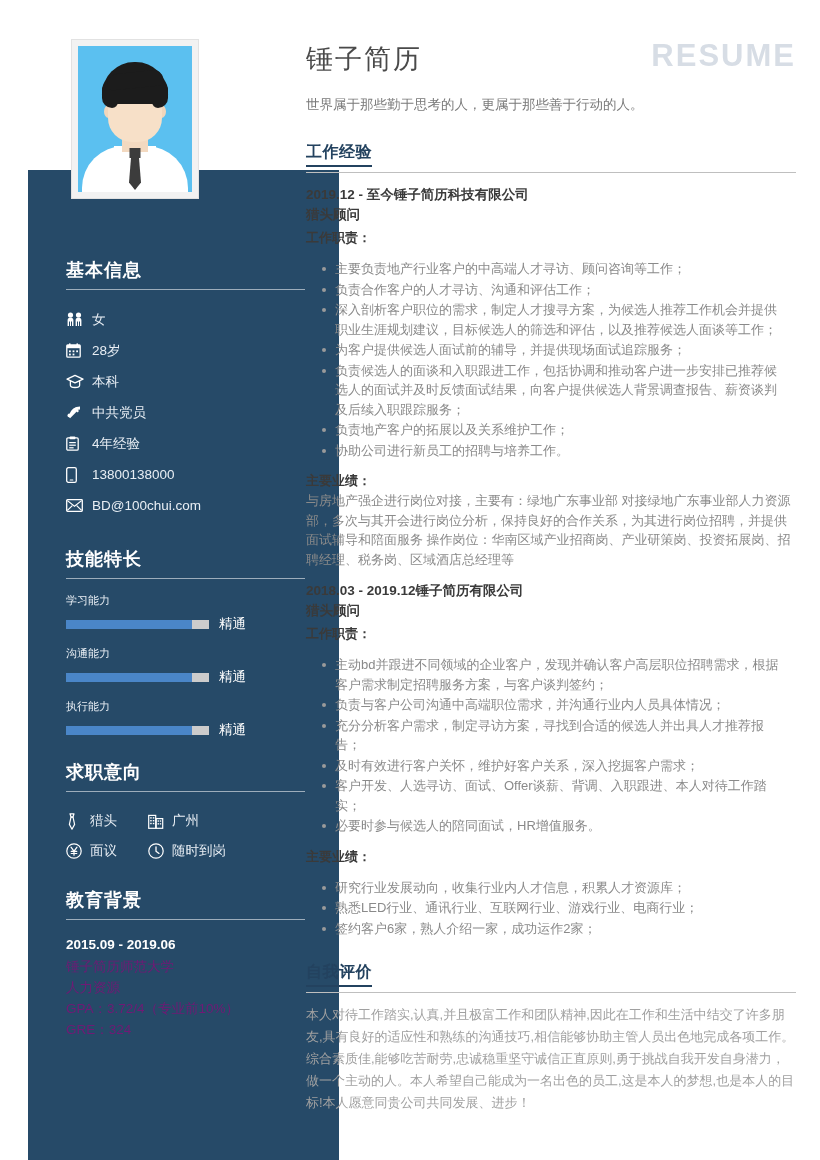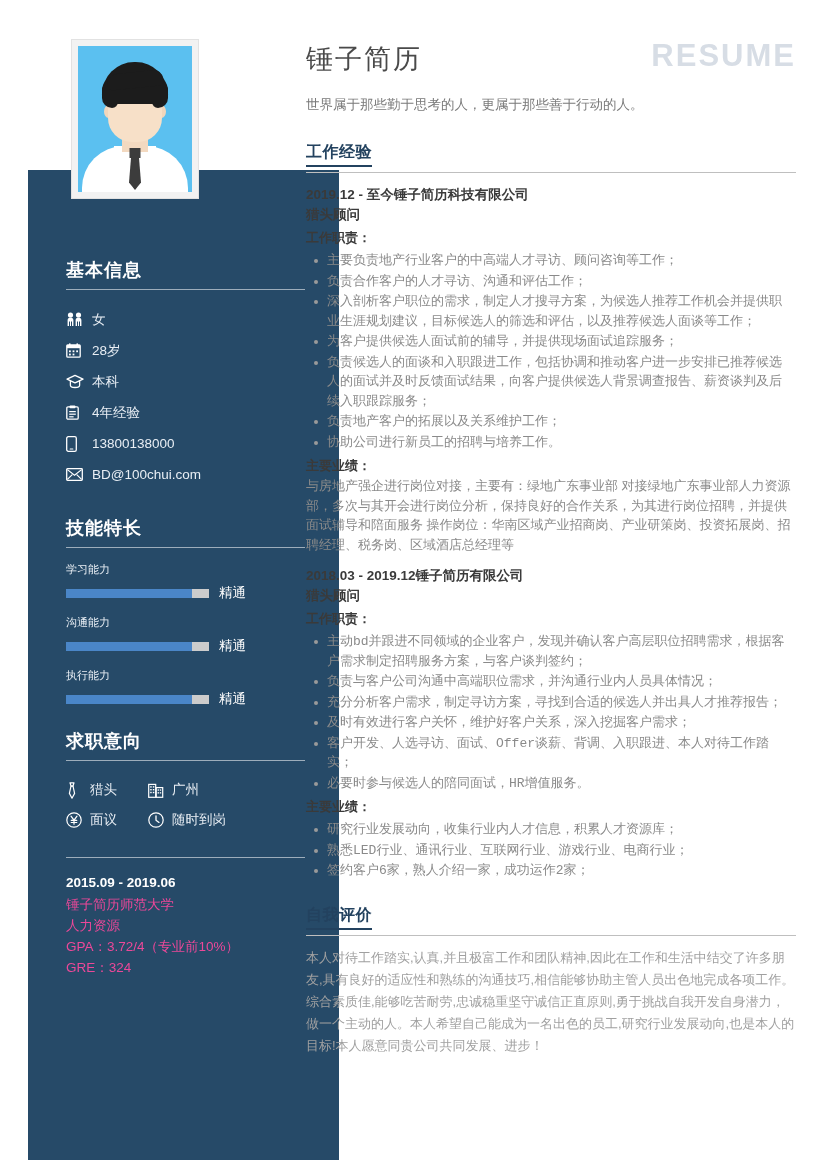--- a/index.html
+++ b/index.html
@@ -62,21 +62,21 @@
   .skill-line { display: flex; align-items: center; }
   .bar { position: relative; width: 143px; height: 9px; background: #cccccc; }
   .bar-fill { position: absolute; left:0; top:0; height: 100%; background: #4a86c8; }
   .skill-lv { color: #ffffff; font-size: 13.5px; margin-left: 10px; }
 
   .intent-grid { }
   .intent-row { display: flex; align-items: center; height: 30px; }
   .intent-cell { display: flex; align-items: center; color: #e8eef4; font-size: 13.5px; }
   .intent-cell.c1 { width: 82px; flex: 0 0 82px; }
   .intent-ico { width: 24px; flex:0 0 24px; display:flex; align-items:center; }
-  .edu-line { color: #ec4899; font-size: 13.5px; line-height: 21px; }
+  .edu-line { color: #701a75; font-size: 13.5px; line-height: 21px; }
   .edu-line.bold { color: #ffffff; font-weight: bold; margin-bottom: 1px; }
 
   
   .main { position: absolute; left: 306px; top: 0; width: 490px; }
   .hdr { position: relative; padding-top: 42px; }
   .name { font-size: 27px; color: #4a4a4a; font-weight: normal; letter-spacing: 2px; line-height: 34px; }
   .watermark {
     position: absolute; right: 0; top: 38px;
     font-size: 31px; font-weight: bold; letter-spacing: 2px; color: #d7dde5; text-align: center;
   }
@@ -88,21 +88,21 @@
     border-bottom: 2px solid #23425f; padding-bottom: 2px; letter-spacing: 0.5px;
   }
   .sec-hr { height: 1px; background: #bfbfbf; margin-top: 5px; }
 
   .job { margin-top: 13px; }
   .job-top { display: flex; justify-content: flex-start; align-items: baseline; }
   .job-date { font-size: 13.5px; font-weight: bold; color: #3a3a3a; }
   .job-co { font-size: 13.5px; font-weight: bold; color: #3a3a3a; }
   .job-title { font-size: 13.5px; font-weight: bold; color: #3a3a3a; margin-top: 2px; }
   .sub-h { font-size: 13px; font-weight: bold; color: #3a3a3a; margin-top: 5px; }
-  ul.bl { list-style: none; margin: 4px; padding: 0; font-family: Liberation Mono, monospace; }
+  ul.bl { list-style: none; margin: 12px; padding: 0; }
   ul.bl li {
     position: relative; padding-left: 17px; font-size: 13px; color: #8a8a8a;
     line-height: 19.5px; margin-top: 1px;
   }
   ul.bl li::before {
     content: ""; position: absolute; left: 4px; top: 8px;
     width: 4px; height: 4px; border-radius: 50%; background: #9a9a9a;
   }
   .para { font-size: 13px; color: #8a8a8a; line-height: 19.5px; margin-top: 1px; }
   .self-para { font-size: 13px; color: #a0a0a0; line-height: 22px; margin-top: 11px; }
@@ -172,20 +172,31 @@
         <div class="info-row">
           <span class="info-ico">
             <svg width="18" height="15" viewBox="0 0 18 15">
                 <path d="M9 1.3 17 5.1 9 8.9 1 5.1z" fill="none" stroke="#fff" stroke-width="1.3" stroke-linejoin="round"></path>
                 <path d="M4.4 7v4.3c0 1.3 2.1 2.2 4.6 2.2s4.6-.9 4.6-2.2V7" fill="none" stroke="#fff" stroke-width="1.3" stroke-linecap="round"></path>
               </svg>
           </span>
           <span class="info-txt">本科</span>
         </div>
 
+        <div class="info-row">
+          <span class="info-ico">
+            <svg width="16" height="15" viewBox="0 0 16 15">
+                <path d="M14 1.4c-5 0-9.2 3-10.3 7.6-.3 1.3 1.4 1.9 2 .7C6.7 6.4 9.5 4.5 14 4.4z" fill="#fff"></path>
+                <path d="M2.6 12.6 10 5.2l2.1 2.1-7.4 7.4z" fill="#fff" transform="translate(-0.6,-1.5)"></path>
+                <circle cx="3.4" cy="10.4" r="1.9" fill="#fff"></circle>
+                <path d="M9.6 2.6l3.4 3.4-1.5 1.5L8.1 4.1z" fill="#fff"></path>
+              </svg>
+          </span>
+          <span class="info-txt">中共党员</span>
+        </div>
 
         <div class="info-row">
           <span class="info-ico">
             <svg width="13" height="15" viewBox="0 0 13 15">
                 <rect x="0.8" y="1.8" width="11.4" height="12.4" rx="1.2" fill="none" stroke="#fff" stroke-width="1.3"></rect>
                 <rect x="3.6" y="0.4" width="5.8" height="2.8" rx="0.8" fill="#fff"></rect>
                 <rect x="3.2" y="6" width="6.6" height="1.2" fill="#fff"></rect>
                 <rect x="3.2" y="8.6" width="6.6" height="1.2" fill="#fff"></rect>
                 <rect x="3.2" y="11.2" width="4.4" height="1.2" fill="#fff"></rect>
               </svg>
@@ -301,20 +312,21 @@
                     <path d="M8 3.8V8.2l3 2.2" fill="none" stroke="#fff" stroke-width="1.3" stroke-linecap="round" stroke-linejoin="round"></path>
                   </svg>
               </span>
               <span>随时到岗</span>
             </span>
           </div>
         </div>
       </div>
 
       <div class="sb-block" style="margin-top:22px;">
+        <div class="sb-h">教育背景</div>
         <div class="sb-hr"></div>
         <div class="edu-line bold">2015.09 - 2019.06</div>
         <div class="edu-line">锤子简历师范大学</div>
         <div class="edu-line">人力资源</div>
         <div class="edu-line">GPA：3.72/4（专业前10%）</div>
         <div class="edu-line">GRE：324</div>
       </div>
 
     </div>
   </div>
@@ -371,17 +383,17 @@
           <li>研究行业发展动向，收集行业内人才信息，积累人才资源库；</li>
           <li>熟悉LED行业、通讯行业、互联网行业、游戏行业、电商行业；</li>
           <li>签约客户6家，熟人介绍一家，成功运作2家；</li>
         </ul>
       </div>
     </div>
 
     <div class="sec" style="margin-top:24px;">
       <div><span class="sec-h">自我评价</span></div>
       <div class="sec-hr"></div>
-      <div class="self-para">本人对待工作踏实,认真,并且极富工作和团队精神,因此在工作和生活中结交了许多朋友,具有良好的适应性和熟练的沟通技巧,相信能够协助主管人员出色地完成各项工作。综合素质佳,能够吃苦耐劳,忠诚稳重坚守诚信正直原则,勇于挑战自我开发自身潜力，做一个主动的人。本人希望自己能成为一名出色的员工,研究行业发展动向,也是本人的目标!本人愿意同贵公司共同发展、进步！</div>
+      <div class="self-para">本人对待工作踏实,认真,并且极富工作和团队精神,因此在工作和生活中结交了许多朋友,具有良好的适应性和熟练的沟通技巧,相信能够协助主管人员出色地完成各项工作。综合素质佳,能够吃苦耐劳,忠诚稳重坚守诚信正直原则,勇于挑战自我开发自身潜力，做一个主动的人。本人希望自己能成为一名出色的员工,这是本人的梦想,也是本人的目标!本人愿意同贵公司共同发展、进步！</div>
     </div>
 
   </div>
 </div>
 
 </body></html>

